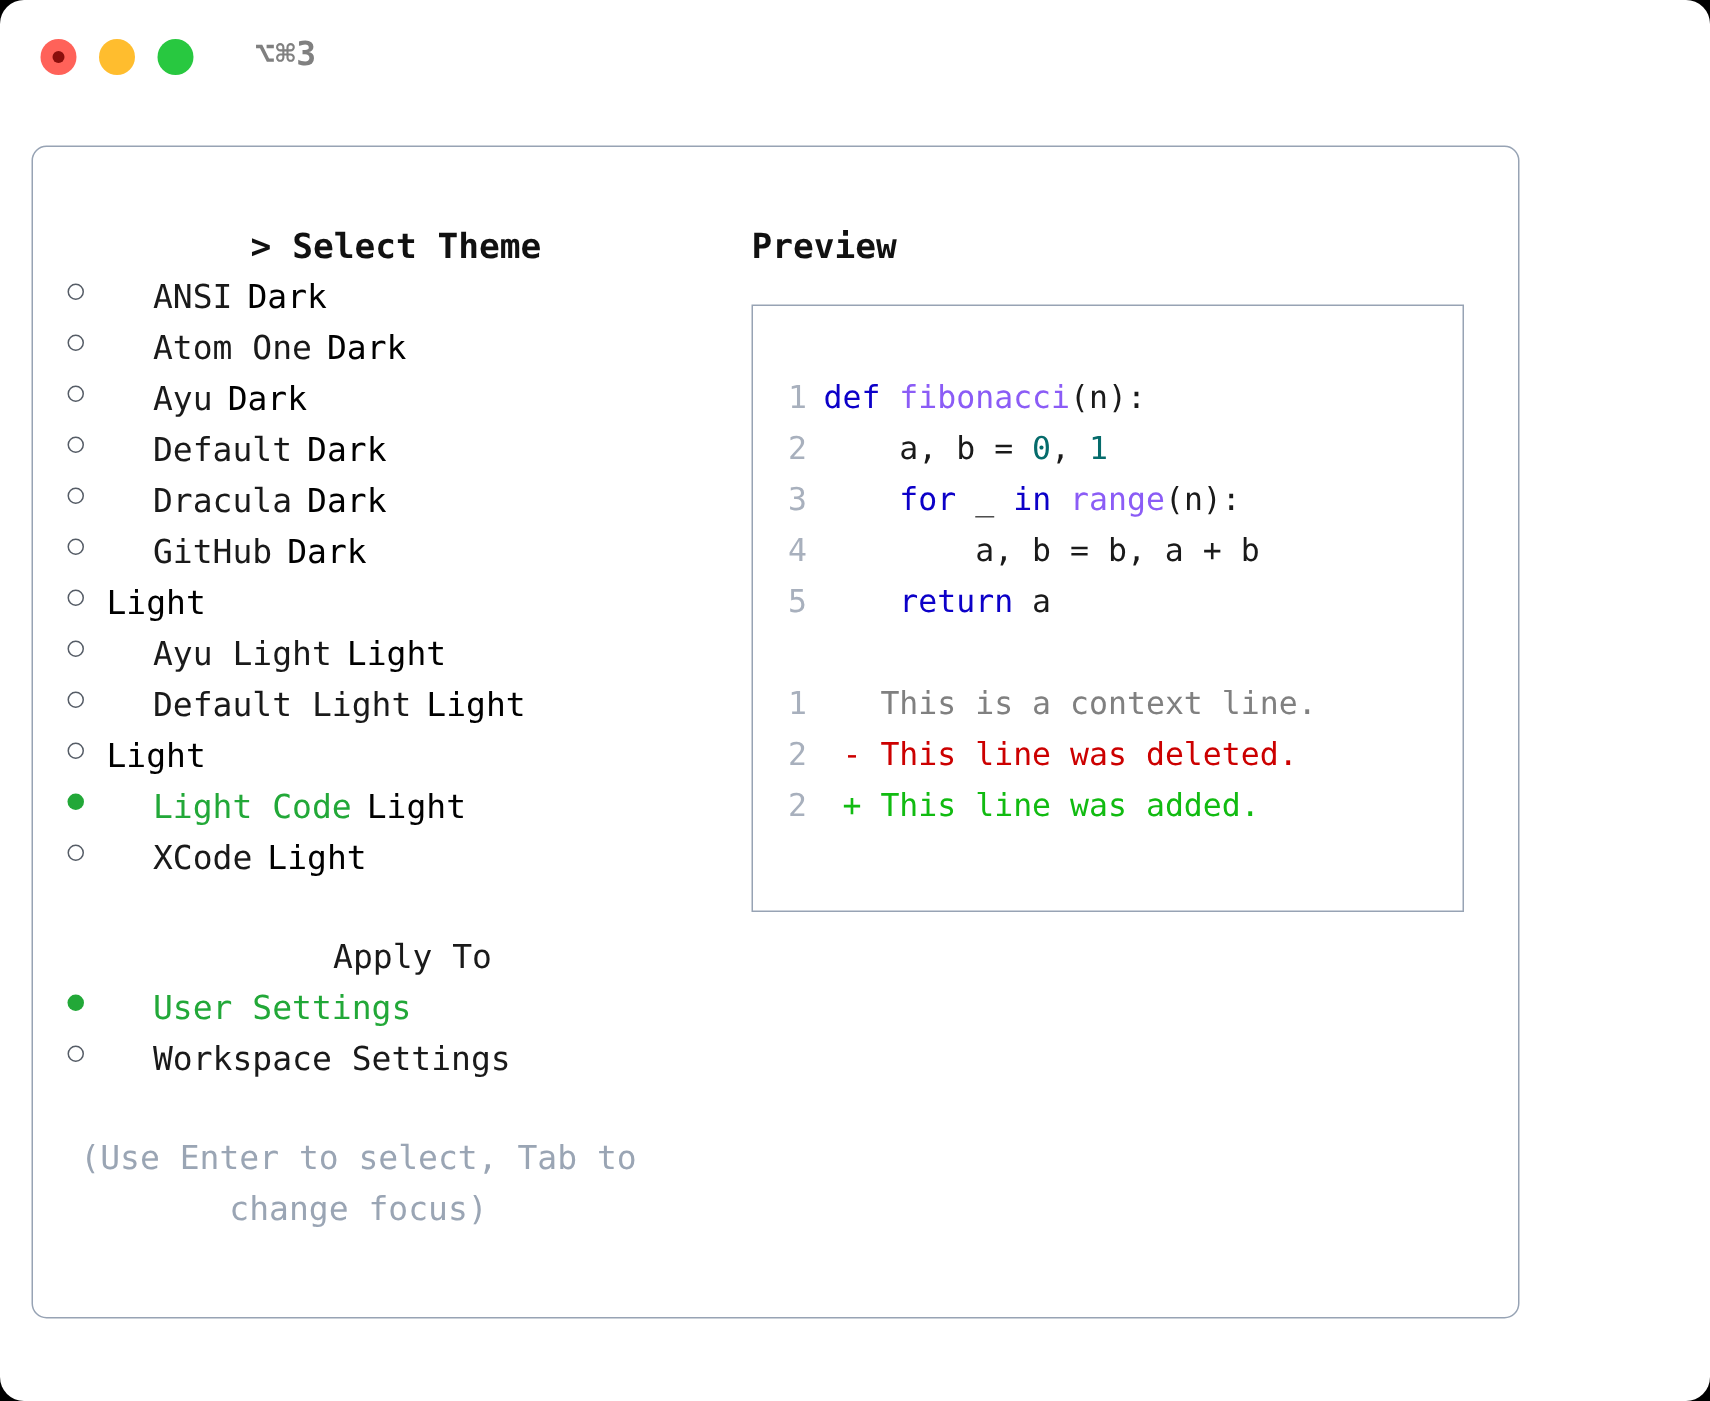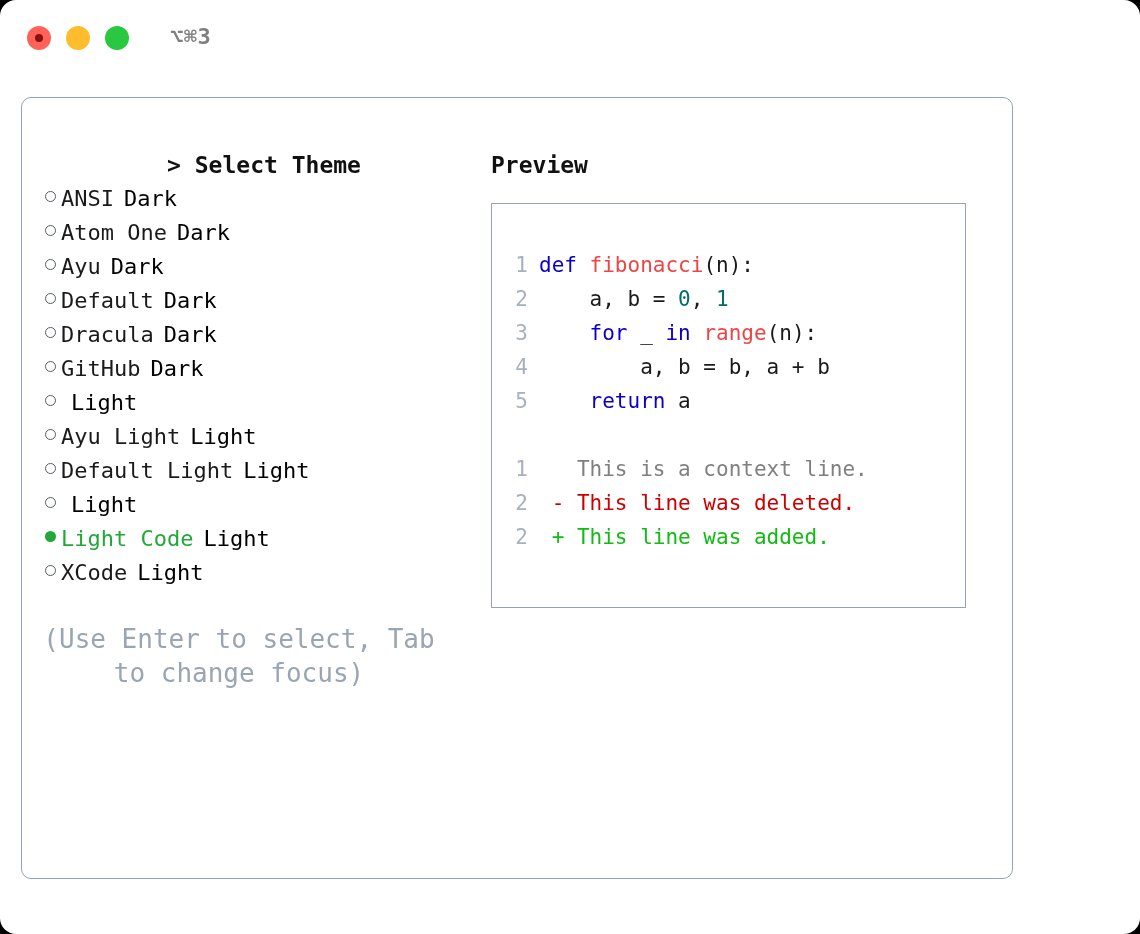--- a/index.html
+++ b/index.html
@@ -137,20 +137,21 @@
     height: 9px;
     border-radius: 50%;
     border: 1.6px solid #555c66;
     background: transparent;
     vertical-align: middle;
     position: relative;
     top: -3px;
   }
   .item-name {
     color: #1a1a1a;
+    margin-left: 41px;
   }
   .row.selected .item-name {
     color: #22a838;
   }
   .item-kind {
     color: #000000;
     margin-left: 10px;
   }
 
   .apply-block {
@@ -159,30 +160,30 @@
   .apply-title {
     font-size: 22px;
     color: #1a1a1a;
     line-height: 34px;
     padding-left: 22px;
     white-space: nowrap;
   }
 
   .hint {
     margin-top: 32px;
-    font-size: 26px;
+    font-size: 22px;
     color: #9aa5b4;
     line-height: 34px;
     width: 400px;
   }
 
   
   .right-col {
     position: absolute;
-    left: 469px;
+    left: 479px;
     top: 50px;
     width: 490px;
   }
   .preview-box {
     margin-top: 21px;
     width: 475px;
     height: 405px;
     border: 1.6px solid #97a3b4;
     box-sizing: border-box;
     background: #ffffff;
@@ -208,21 +209,21 @@
     text-align: right;
     color: #a8b0bd;
     margin-right: 11px;
   }
   .blank-row {
     height: 34px;
   }
 
   
   .t-kw      { color: #0c00c8; }
-  .t-fn      { color: #ef4444; }
+  .t-fn      { color: #8b5cf6; }
   .t-num     { color: #056b6b; }
   .t-plain   { color: #1a1a1a; }
   .t-ctx     { color: #808080; }
   .t-del     { color: #cc0000; }
   .t-add     { color: #11bb11; }
 </style>
 </head>
 <body>
 
 <div class="window">
@@ -296,20 +297,33 @@
               <span class="item-name">Light Code</span>
               <span class="item-kind">Light</span>
             </div>
             <div class="row">
               <span class="bullet"><span class="bullet-ring"></span></span>
               <span class="item-name">XCode</span>
               <span class="item-kind">Light</span>
             </div>
           </div>
 
+        <div class="apply-block">
+          <div class="apply-title">Apply To</div>
+          <div class="list" id="apply-list">
+              <div class="row selected">
+                <span class="bullet"><span class="bullet-dot"></span></span>
+                <span class="item-name">User Settings</span>
+              </div>
+              <div class="row">
+                <span class="bullet"><span class="bullet-ring"></span></span>
+                <span class="item-name">Workspace Settings</span>
+              </div>
+            </div>
+        </div>
 
         <div class="hint">(Use Enter to select, Tab to change focus)</div>
       </div>
 
       <div class="right-col">
         <div class="section-title">Preview</div>
         <div class="preview-box">
           <div class="code" id="code-block"><div class="code-line"><span class="lineno">1</span><span class="t-kw">def </span><span class="t-fn">fibonacci</span><span class="t-plain">(n):</span></div><div class="code-line"><span class="lineno">2</span><span class="t-plain">    a, b = </span><span class="t-num">0</span><span class="t-plain">, </span><span class="t-num">1</span></div><div class="code-line"><span class="lineno">3</span><span class="t-plain">    </span><span class="t-kw">for</span><span class="t-plain"> _ </span><span class="t-kw">in</span><span class="t-plain"> </span><span class="t-fn">range</span><span class="t-plain">(n):</span></div><div class="code-line"><span class="lineno">4</span><span class="t-plain">        a, b = b, a + b</span></div><div class="code-line"><span class="lineno">5</span><span class="t-plain">    </span><span class="t-kw">return</span><span class="t-plain"> a</span></div><div class="blank-row"></div><div class="code-line"><span class="lineno">1</span><span class="t-ctx">   </span><span class="t-ctx">This is a context line.</span></div><div class="code-line"><span class="lineno">2</span><span class="t-del"> - </span><span class="t-del">This line was deleted.</span></div><div class="code-line"><span class="lineno">2</span><span class="t-add"> + </span><span class="t-add">This line was added.</span></div></div>
         </div>
       </div>

